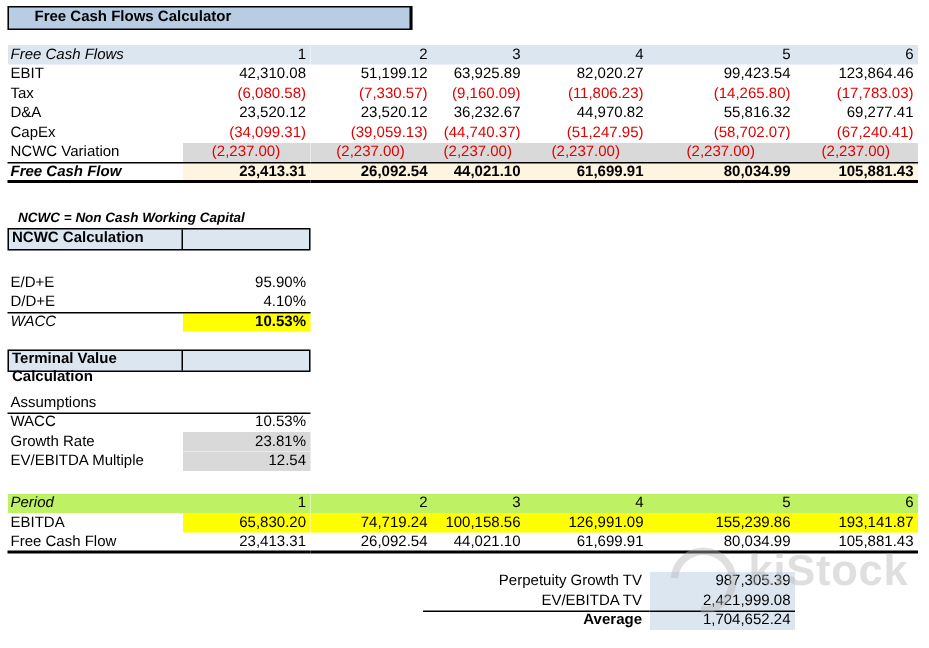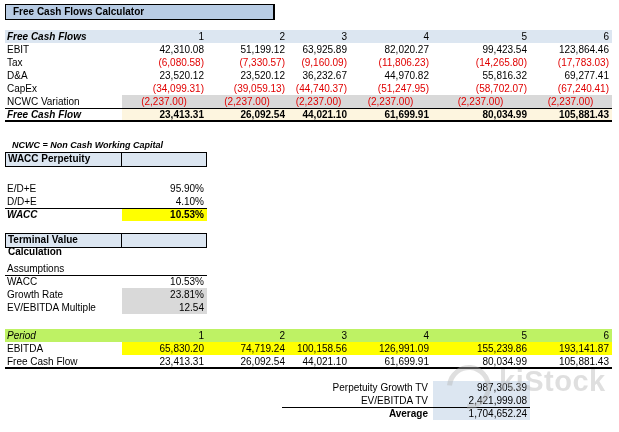--- a/index.html
+++ b/index.html
@@ -6,28 +6,28 @@
   html,body { background:#fff; }
   .sheet {
     position:relative; width:619px; height:432px; background:#ffffff;
     font-family:"Liberation Sans", sans-serif; font-size:10px; color:#000;
     overflow:hidden;
   }
   
   .title-box {
     position:absolute; left:5px; top:4px; width:270px; height:16px;
     background:#b8cce4; border:1.5px solid #000; border-right-width:2.5px;
-    font-weight:bold; line-height:13px; padding-left:7px;
+    font-weight:bold; line-height:13px; padding-left:17px;
   }
   
   table { border-collapse:collapse; table-layout:fixed; }
   td { height:13px; padding:0 3px 0 2px; overflow:hidden; white-space:nowrap; vertical-align:middle; }
   td.num { text-align:right; }
   .red { color:#e00000; }
-  .bi { font-weight:bold; font-style:italic; }
+  .bi { font-weight:normal; font-style:italic; }
   .it { font-style:italic; }
 
   .t1 { position:absolute; left:5px; top:30px; width:607px; }
   .t1 tr.header td { background:#dce6f1; }
   .t1 tr.ncwc td.num { background:#d9d9d9;text-align:center; }
   .t1 tr.total td { border-top:1px solid #000; border-bottom:2px solid #000; font-weight:bold; }
   .t1 tr.total td.num { background:#fdf5df; }
   .t1 tr.total td.lbl { font-style:italic; }
 
   .note {
@@ -156,21 +156,21 @@
       <td class="num">61,699.91</td>
       <td class="num">80,034.99</td>
       <td class="num">105,881.43</td>
     </tr>
   </tbody>
     </table>
 
   <div class="note">NCWC = Non Cash Working Capital</div>
 
   <div class="hdr-box wacc-box">
-    <div class="cell1">WACC Perpetuity</div>
+    <div class="cell1">NCWC Calculation</div>
     <div class="cell2"></div>
   </div>
   <table class="t-mid t-wacc">
     <tbody>
         <tr>
       <td class="lbl">E/D+E</td>
       <td class="num">95.90%</td>
     </tr>
     <tr class="u">
       <td class="lbl">D/D+E</td>

